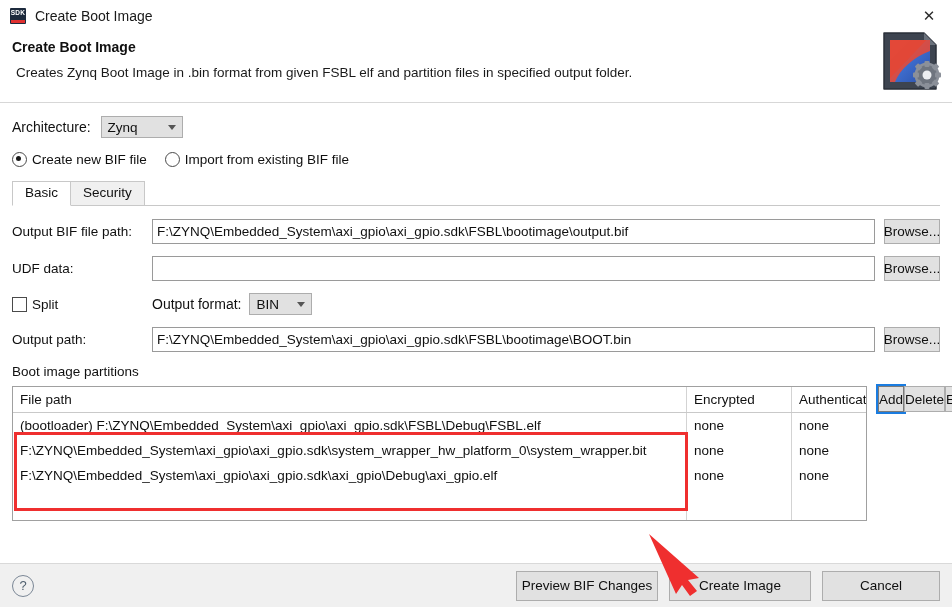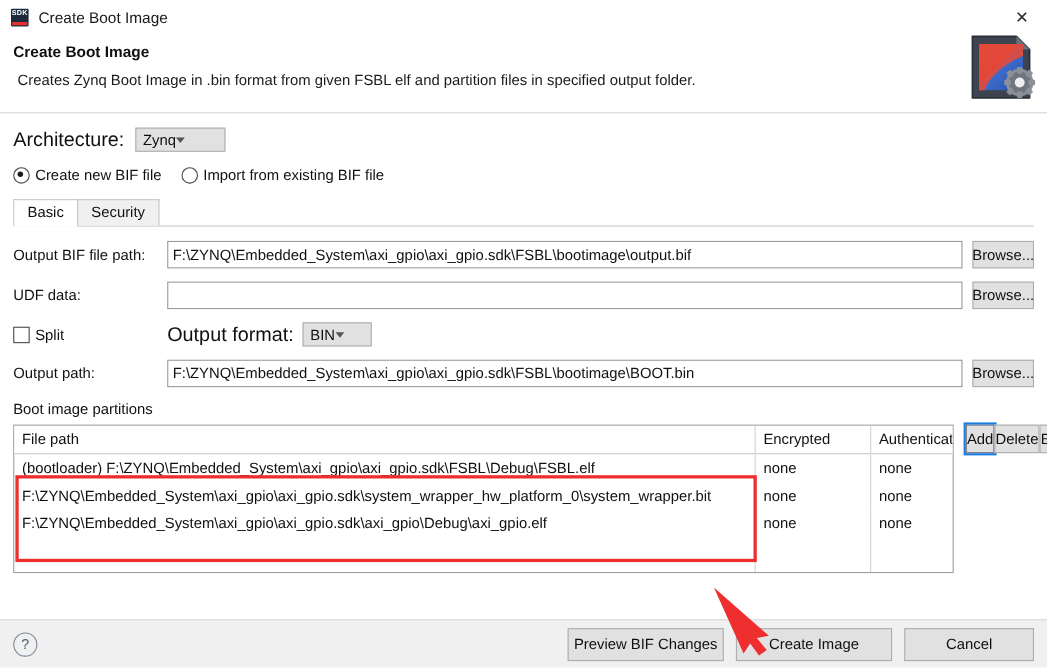--- a/index.html
+++ b/index.html
@@ -99,34 +99,34 @@
   .content {
     padding: 0 12px;
     background: #ffffff;
   }
 
   .row-arch {
     display: flex;
     align-items: center;
     margin-top: 13px;
   }
-  .lbl { font-size: 18px; color: #101010; }
+  .lbl { font-size: 14px; color: #101010; }
 
   .combo {
     margin-left: 10px;
     width: 82px;
     height: 22px;
     background: #e1e1e1;
     border: 1px solid #adadad;
     display: flex;
     align-items: center;
     padding: 0 6px;
     box-sizing: border-box;
     font-size: 13.5px;
-    justify-content: flex-start;
+    justify-content: space-between;
     cursor: pointer;
   }
   .combo.small { width: 63px; margin-left: 8px; }
   .caret {
     width: 0; height: 0;
     border-left: 4px solid transparent;
     border-right: 4px solid transparent;
     border-top: 5px solid #3c3c3c;
     opacity: .85;
   }

